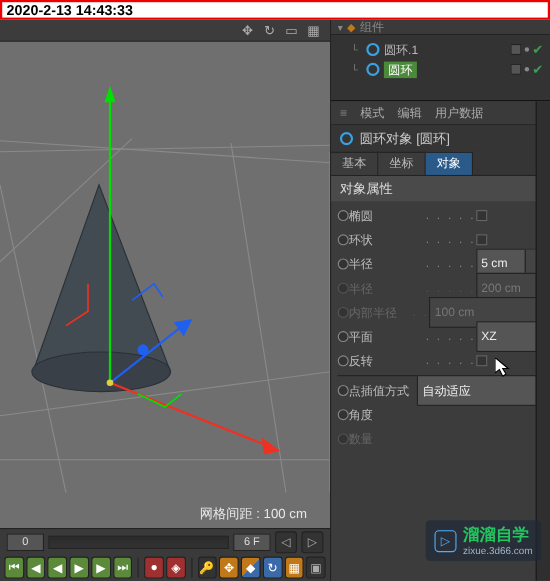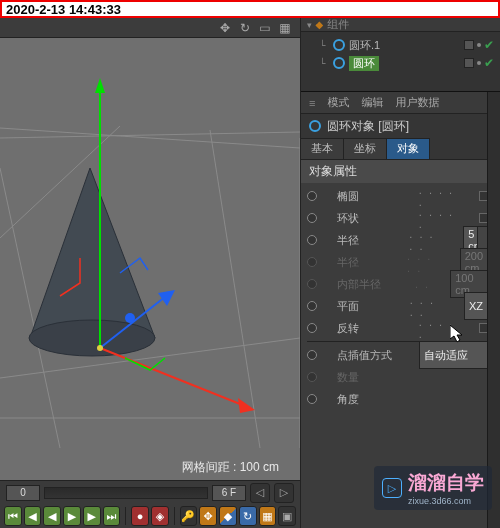--- a/index.html
+++ b/index.html
@@ -47,35 +47,35 @@
   .hicon { color: #888; font-size: 11px; }
   .hlabel { color: #aaa; font-size: 11px; }
   .obj-title { height: 24px; display: flex; align-items: center; gap: 6px; padding: 0 8px; background: #353535; }
   .obj-title .circle-icon { border-color: #3aa0e0; }
   .obj-title-text { color: #ccc; font-size: 12px; }
   .tabs { display: flex; height: 22px; background: #353535; border-bottom: 1px solid #222; }
   .tab { padding: 2px 10px 0 10px; color: #bbb; font-size: 11px; border-right: 1px solid #222; border-top: 1px solid #222; background:#3c3c3c; }
   .tab.active { background: #2a5a8a; color: #fff; }
   .section-header { background: #4a4a4a; color: #ddd; padding: 3px 8px; font-size: 12px; }
   .prop-rows { padding: 2px 12px 2px 6px; }
-  .prow { display: flex; align-items: center; height: 22px; gap: 20px; }
+  .prow { display: flex; align-items: center; height: 22px; gap: 0; }
   .radio { width: 10px; height: 10px; border: 1px solid #888; border-radius: 50%; background: #333; flex-shrink: 0; }
   .radio.dim { border-color: #555; }
   .plabel { color: #bbb; font-size: 11px; width: 70px; white-space: nowrap; }
   .plabel.dim { color: #666; }
   .pdots { color: #888; font-size: 11px; letter-spacing: 2px; }
   .pfield { flex: 1; height: 28px; background: #555; border: 1px solid #222; color: #eee; padding: 0 4px; display: flex; align-items: center; font-size: 11px; position: relative; }
   .pfield.dim { background: #444; color: #777; }
   .stepper { position: absolute; right: 0; top: 0; bottom: 0; width: 10px; background: #444; border-left: 1px solid #222; display:flex; flex-direction:column; }
   .stepper::before,.stepper::after { content:""; flex:1; }
   .cursor { position: absolute; left: 450px; top: 325px; z-index: 200; pointer-events: none; }
   .cursor svg { width: 16px; height: 20px; }
   .watermark { position: absolute; right: 8px; bottom: 18px; z-index: 150; display: flex; align-items: center; gap: 6px; background: rgba(30,40,55,0.65); padding: 4px 8px; border-radius: 4px; }
   .wm-icon { width: 20px; height: 20px; border: 1.5px solid #4db0ff; border-radius: 4px; display: flex; align-items: center; justify-content: center; color: #4db0ff; }
-  .wm-text { color: #f9a8d4; font-size: 19px; font-weight: 600; }
+  .wm-text { color: #22c55e; font-size: 15px; font-weight: 600; }
   .wm-sub { color: #a0b4c8; font-size: 9px; }
 </style>
 </head>
 <body>
 
 <div class="timestamp-bar">
   <span>2020-2-13 14:43:33</span>
 </div>
 
 <div class="main">
@@ -249,26 +249,26 @@
         </div>
         <div style="height:1px;background:#222;margin:2px 0"></div>
         <div class="prow">
           <span class="radio"></span>
           <span class="plabel" style="width:62px">点插值方式</span>
           <span class="pfield">
               <span>自动适应</span>
             </span>
         </div>
         <div class="prow">
+          <span class="radio"></span>
+          <span class="plabel">角度</span>
+        </div>
+        <div class="prow">
           <span class="radio dim"></span>
           <span class="plabel dim">数量</span>
-        </div>
-        <div class="prow">
-          <span class="radio"></span>
-          <span class="plabel">角度</span>
         </div>
       </div>
       <div class="scrollbar-thumb"></div>
     </div>
   </div>
 </div>
 
 <div class="cursor">
   <svg viewBox="0 0 16 20">
       <polygon points="0,0 0,14 4,11 7,17 10,15 7,10 12,10" fill="#fff" stroke="#000" stroke-width="1"></polygon>

